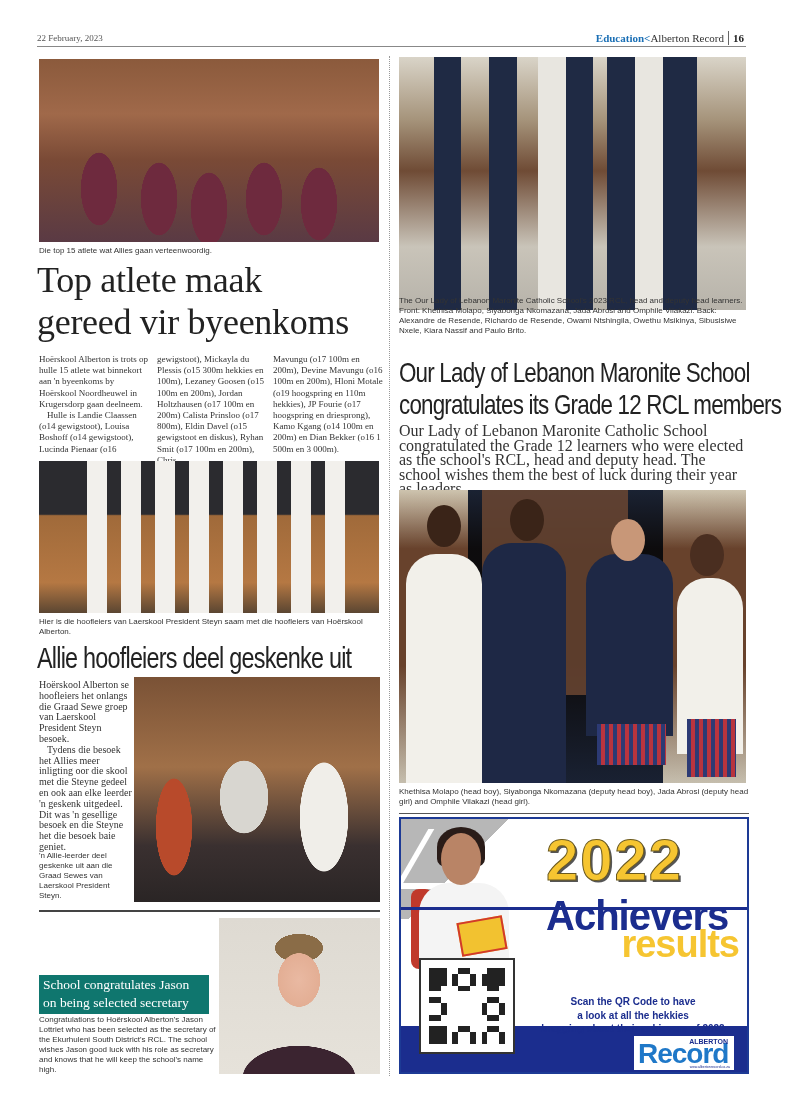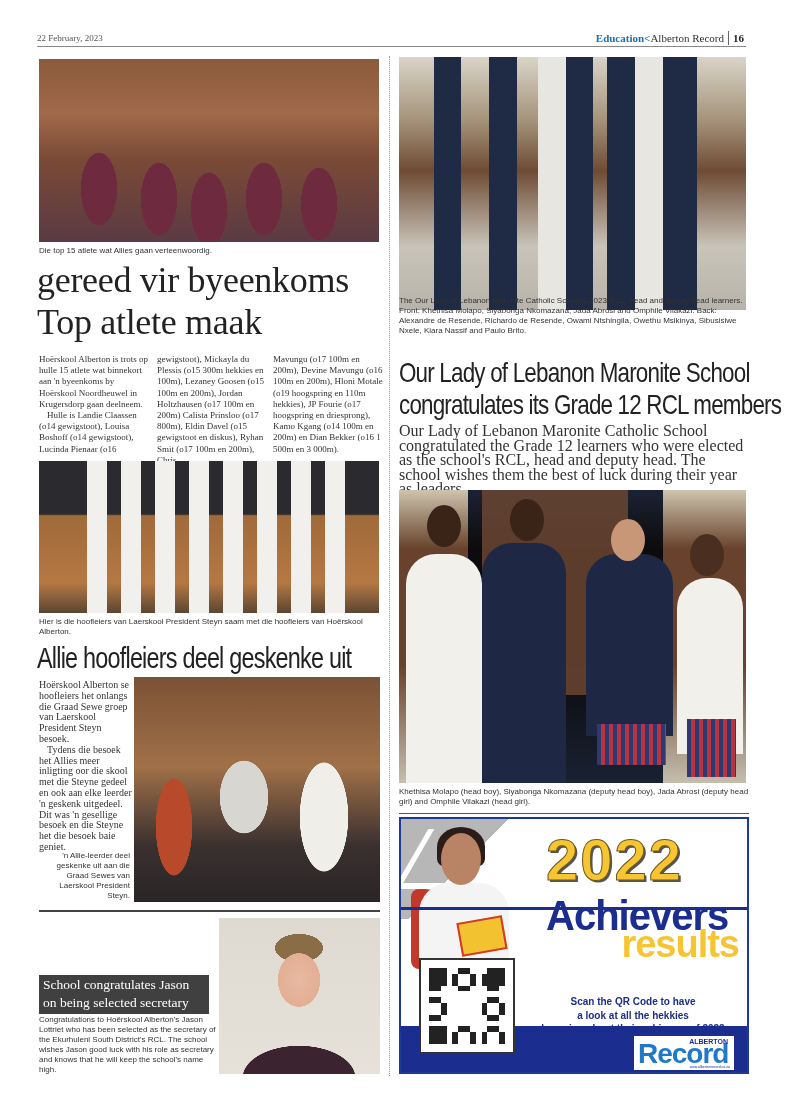--- a/index.html
+++ b/index.html
@@ -83,21 +83,21 @@
   
   .hl-serif { font-family: "Liberation Serif", serif; font-size: 36px; line-height: 42px; color: #222; letter-spacing: -0.3px; }
   .hl-cond { font-family: "Liberation Sans Narrow", "Liberation Sans", sans-serif; color: #222; letter-spacing: -1px; transform-origin: left top; }
 
   
   .body { font-family: "Liberation Serif", serif; font-size: 9px; line-height: 11.2px; color: #333; }
   .body .ind { text-indent: 8px; }
 
   
   .jason-head {
-    left: 39px; top: 975px; width: 170px; background: #404040; color: #fff;
+    left: 39px; top: 975px; width: 170px; background: #0f766e; color: #fff;
     font-family: "Liberation Serif", serif; font-size: 13.5px; line-height: 18px; padding: 1px 4px 2px 4px;
   }
   .jason-body { left: 39px; top: 1015px; width: 178px; font-family: "Liberation Sans", sans-serif; font-size: 8px; line-height: 10px; color: #333; }
 
   .rule-dark { height: 2px; background: #444; }
 
   
   .ad { left: 399px; top: 817px; width: 350px; height: 257px; border: 2px solid #1d3a95; background: #fff; overflow: hidden; }
   .ad-top { position: absolute; left: 0; top: 0; width: 100%; height: 91px; }
   .ad-stripe1 { position: absolute; left: 0; top: 0; width: 140px; height: 100px; background: linear-gradient(135deg, #b7b7b7 0 45%, transparent 45%); }
@@ -133,22 +133,22 @@
   <span class="hdr-page">16</span>
 </div>
 <div class="abs hdr-rule"></div>
 
 <div class="abs col-div"></div>
 
 <div class="abs photo photo-athletes" title="Group photo of 15 athletes in maroon and blue school uniforms"></div>
 <div class="abs cap" style="left:39px; top:246px; width:340px;">Die top 15 atlete wat Allies gaan verteenwoordig.</div>
 
 <div class="abs hl-serif" style="left:37px; top:259px; width:350px;">
+  <div>Top atlete maak</div>
   <div>gereed vir byeenkoms</div>
-  <div>Top atlete maak</div>
 </div>
 
 <div class="abs body" style="left:39px; top:354px; width:113px;">
   <p>Hoërskool Alberton is trots op hulle 15 atlete wat binnekort aan 'n byeenkoms by Hoërskool Noordheuwel in Krugersdorp gaan deelneem.</p>
   <p class="ind">Hulle is Landie Claassen (o14 gewigstoot), Louisa Boshoff (o14 gewigstoot), Lucinda Pienaar (o16</p>
 </div>
 <div class="abs body" style="left:157px; top:354px; width:113px;">
   <p>gewigstoot), Mickayla du Plessis (o15 300m hekkies en 100m), Lezaney Goosen (o15 100m en 200m), Jordan Holtzhausen (o17 100m en 200m) Calista Prinsloo (o17 800m), Eldin Davel (o15 gewigstoot en diskus), Ryhan Smit (o17 100m en 200m), Chris</p>
 </div>
 <div class="abs body" style="left:273px; top:354px; width:110px;">
@@ -157,21 +157,21 @@
 
 <div class="abs photo photo-leaders" title="Head leaders of Laerskool President Steyn with head leaders of Hoërskool Alberton"></div>
 <div class="abs cap" style="left:39px; top:617px; width:345px;">Hier is die hoofleiers van Laerskool President Steyn saam met die hoofleiers van Hoërskool Alberton.</div>
 <div class="abs hl-cond" style="left:37px; top:641px; font-size:30px; line-height:34px; transform: scaleX(0.78); white-space:nowrap;">Allie hoofleiers deel geskenke uit</div>
 
 <div class="abs body" style="left:39px; top:680px; width:93px; font-size:10px; line-height:10.8px;">
   <p>Hoërskool Alberton se hoofleiers het onlangs die Graad Sewe groep van Laerskool President Steyn besoek.</p>
   <p class="ind">Tydens die besoek het Allies meer inligting oor die skool met die Steyne gedeel en ook aan elke leerder 'n geskenk uitgedeel. Dit was 'n gesellige besoek en die Steyne het die besoek baie geniet.</p>
 </div>
 <div class="abs photo photo-gift" title="An Allie learner handing out gifts"></div>
-<div class="abs cap" style="left:39px; top:851px; width:91px; text-align:right;">'n Allie-leerder deel geskenke uit aan die Graad Sewes van Laerskool President Steyn.</div>
+<div class="abs cap" style="left:39px; top:851px; width:91px; text-align:left;">'n Allie-leerder deel geskenke uit aan die Graad Sewes van Laerskool President Steyn.</div>
 
 <div class="abs rule-dark" style="left:39px; top:910px; width:341px;"></div>
 
 <div class="abs jason-head">School congratulates Jason on being selected secretary</div>
 <div class="abs jason-body">Congratulations to Hoërskool Alberton's Jason Lottriet who has been selected as the secretary of the Ekurhuleni South District's RCL. The school wishes Jason good luck with his role as secretary and knows that he will keep the school's name high.</div>
 <div class="abs photo photo-jason" title="Portrait of Jason Lottriet"></div>
 
 <div class="abs photo photo-rcl-group" title="Group of RCL learners in school blazers"></div>
 <div class="abs cap" style="left:399px; top:296px; width:348px;">The Our Lady of Lebanon Maronite Catholic School's 2023 RCL, head and deputy head learners. Front: Khethisa Molapo, Siyabonga Nkomazana, Jada Abrosi and Omphile Vilakazi. Back: Alexandre de Resende, Richardo de Resende, Owami Ntshingila, Owethu Msikinya, Sibusisiwe Nxele, Kiara Nassif and Paulo Brito.</div>
 

